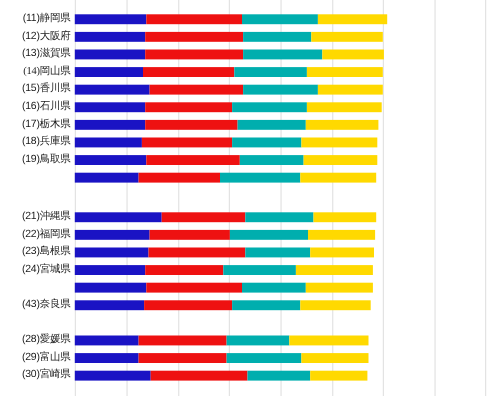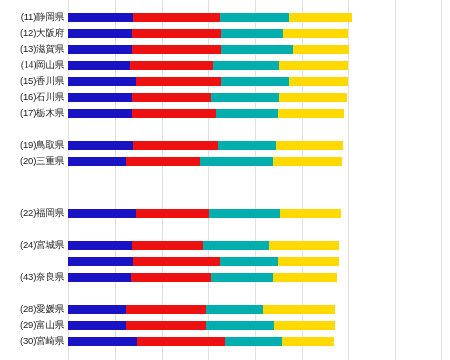--- a/index.html
+++ b/index.html
@@ -142,47 +142,73 @@
       </div>
       <div class="bar-row" style="top: 105px;">
         <div class="bar-label" style="color: rgb(26, 26, 26);">(17)栃木県</div>
         <div class="bar-track" style="left: 68px; width: 276.3px;">
           <div class="seg" style="left: 0px; width: 64.3px; background: rgb(26, 19, 196);"></div>
           <div class="seg" style="left: 64.3px; width: 83.7px; background: rgb(238, 17, 17);"></div>
           <div class="seg" style="left: 148px; width: 62.3px; background: rgb(0, 174, 174);"></div>
           <div class="seg" style="left: 210.3px; width: 66px; background: rgb(255, 217, 0);"></div>
         </div>
       </div>
+      <div class="bar-row" style="top: 121px;">
+        <div class="bar-label" style="color: rgb(26, 26, 26);">(18)兵庫県</div>
+        <div class="bar-track" style="left: 68px; width: 274.7px;">
+          <div class="seg" style="left: 0px; width: 61.3px; background: rgb(26, 19, 196);"></div>
+          <div class="seg" style="left: 61.3px; width: 81.4px; background: rgb(238, 17, 17);"></div>
+          <div class="seg" style="left: 142.7px; width: 63.6px; background: rgb(0, 174, 174);"></div>
+          <div class="seg" style="left: 206.3px; width: 68.4px; background: rgb(255, 217, 0);"></div>
+        </div>
+      </div>
       <div class="bar-row" style="top: 137px;">
         <div class="bar-label" style="color: rgb(26, 26, 26);">(19)鳥取県</div>
         <div class="bar-track" style="left: 68px; width: 275.3px;">
           <div class="seg" style="left: 0px; width: 65.3px; background: rgb(26, 19, 196);"></div>
           <div class="seg" style="left: 65.3px; width: 84.4px; background: rgb(238, 17, 17);"></div>
           <div class="seg" style="left: 149.7px; width: 58.6px; background: rgb(0, 174, 174);"></div>
           <div class="seg" style="left: 208.3px; width: 67px; background: rgb(255, 217, 0);"></div>
         </div>
       </div>
       <div class="bar-row" style="top: 153px;">
-        <div class="bar-label" style="color: rgb(26, 26, 26);">(20)三重県</div>
         <div class="bar-track" style="left: 68px; width: 273.7px;">
           <div class="seg" style="left: 0px; width: 58.3px; background: rgb(26, 19, 196);"></div>
           <div class="seg" style="left: 58.3px; width: 74px; background: rgb(238, 17, 17);"></div>
           <div class="seg" style="left: 132.3px; width: 72.4px; background: rgb(0, 174, 174);"></div>
           <div class="seg" style="left: 204.7px; width: 69px; background: rgb(255, 217, 0);"></div>
+        </div>
+      </div>
+      <div class="bar-row" style="top: 189px;">
+        <div class="bar-label" style="color: rgb(26, 26, 26);">(21)沖縄県</div>
+        <div class="bar-track" style="left: 68px; width: 274px;">
+          <div class="seg" style="left: 0px; width: 78.7px; background: rgb(26, 19, 196);"></div>
+          <div class="seg" style="left: 78.7px; width: 76px; background: rgb(238, 17, 17);"></div>
+          <div class="seg" style="left: 154.7px; width: 62.3px; background: rgb(0, 174, 174);"></div>
+          <div class="seg" style="left: 217px; width: 57px; background: rgb(255, 217, 0);"></div>
         </div>
       </div>
       <div class="bar-row" style="top: 205px;">
         <div class="bar-label" style="color: rgb(26, 26, 26);">(22)福岡県</div>
         <div class="bar-track" style="left: 68px; width: 272.7px;">
           <div class="seg" style="left: 0px; width: 67.7px; background: rgb(26, 19, 196);"></div>
           <div class="seg" style="left: 67.7px; width: 73.6px; background: rgb(238, 17, 17);"></div>
           <div class="seg" style="left: 141.3px; width: 70.4px; background: rgb(0, 174, 174);"></div>
           <div class="seg" style="left: 211.7px; width: 61px; background: rgb(255, 217, 0);"></div>
         </div>
       </div>
+      <div class="bar-row" style="top: 221px;">
+        <div class="bar-label" style="color: rgb(26, 26, 26);">(23)島根県</div>
+        <div class="bar-track" style="left: 68px; width: 272px;">
+          <div class="seg" style="left: 0px; width: 67px; background: rgb(26, 19, 196);"></div>
+          <div class="seg" style="left: 67px; width: 87.7px; background: rgb(238, 17, 17);"></div>
+          <div class="seg" style="left: 154.7px; width: 59px; background: rgb(0, 174, 174);"></div>
+          <div class="seg" style="left: 213.7px; width: 58.3px; background: rgb(255, 217, 0);"></div>
+        </div>
+      </div>
       <div class="bar-row" style="top: 237px;">
         <div class="bar-label" style="color: rgb(26, 26, 26);">(24)宮城県</div>
         <div class="bar-track" style="left: 68px; width: 271.3px;">
           <div class="seg" style="left: 0px; width: 63.7px; background: rgb(26, 19, 196);"></div>
           <div class="seg" style="left: 63.7px; width: 71.6px; background: rgb(238, 17, 17);"></div>
           <div class="seg" style="left: 135.3px; width: 66px; background: rgb(0, 174, 174);"></div>
           <div class="seg" style="left: 201.3px; width: 70px; background: rgb(255, 217, 0);"></div>
         </div>
       </div>
       <div class="bar-row" style="top: 253px;">

